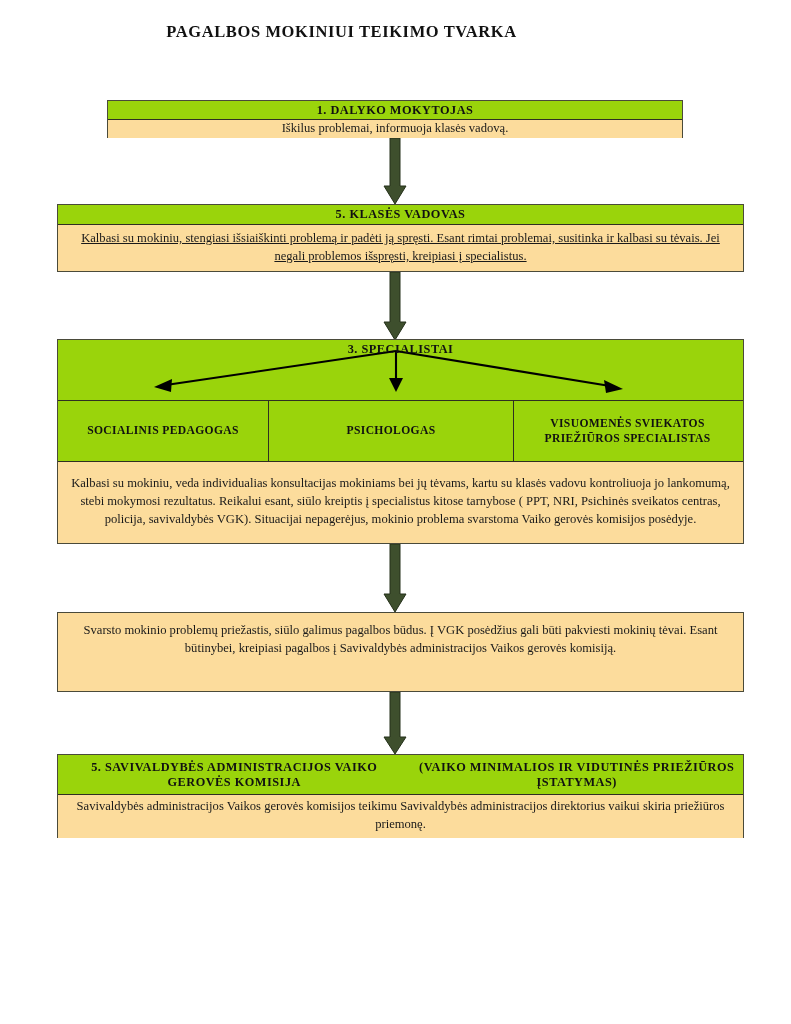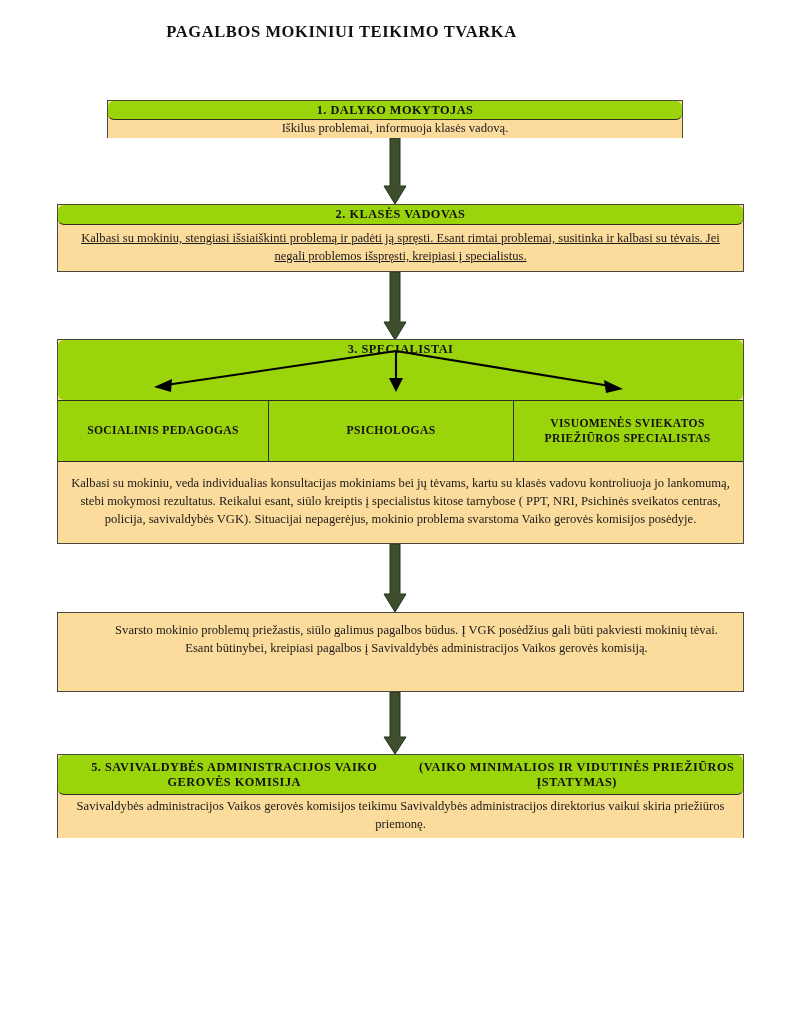--- a/index.html
+++ b/index.html
@@ -48,21 +48,20 @@
     text-align: center;
     font-family: "Liberation Serif", serif;
     font-weight: bold;
     font-size: 12.3px;
     letter-spacing: 0.5px;
     color: #111111;
     display: flex;
     align-items: center;
     justify-content: center;
     line-height: 1.22;
-    border-radius: 6px;
   }
   .fbody {
     box-sizing: border-box;
     background: #fcdc9c;
     text-align: center;
     font-family: "Liberation Serif", serif;
     font-size: 12.6px;
     color: #1a1a1a;
     line-height: 1.42;
     padding: 3px 10px 3px 10px;
@@ -124,21 +123,21 @@
     </div>
   </div>
 
   <div class="connector" style="left:382px; top:138px; height:66px;">
     <svg width="26" height="66" viewBox="0 0 26 66" xmlns="http://www.w3.org/2000/svg">
       <polygon points="8,0 18,0 18,48 24,48 13,66 2,48 8,48" fill="#3e4f2d" stroke="#24301a" stroke-width="1"></polygon>
     </svg>
   </div>
 
   <div class="fbox" style="left:57px; top:204px; width:687px; height:68px;">
-    <div class="fhead" style="height:20px;">2.   KLASĖS VADOVAS</div>
+    <div class="fhead" style="height:20px;">5.   KLASĖS VADOVAS</div>
     <div class="fbody" style="height:45.4px;text-decoration:underline;">
       <span>Kalbasi su mokiniu, stengiasi išsiaiškinti problemą ir padėti ją spręsti. Esant rimtai problemai, susitinka ir kalbasi su tėvais. Jei negali problemos išspręsti, kreipiasi į specialistus.</span>
     </div>
   </div>
 
   <div class="connector" style="left:382px; top:272px; height:68px;">
     <svg width="26" height="68" viewBox="0 0 26 68" xmlns="http://www.w3.org/2000/svg">
       <polygon points="8,0 18,0 18,50 24,50 13,68 2,50 8,50" fill="#3e4f2d" stroke="#24301a" stroke-width="1"></polygon>
     </svg>
   </div>
@@ -183,21 +182,21 @@
     </div>
   </div>
 
   <div class="connector" style="left:382px; top:544px; height:68px;">
     <svg width="26" height="68" viewBox="0 0 26 68" xmlns="http://www.w3.org/2000/svg">
       <polygon points="8,0 18,0 18,50 24,50 13,68 2,50 8,50" fill="#3e4f2d" stroke="#24301a" stroke-width="1"></polygon>
     </svg>
   </div>
 
   <div class="fbox" style="left:57px; top:612px; width:687px; height:80px;">
-    <div class="fbody" style="height:53px;margin-left:32px;">
+    <div class="fbody" style="height:53px;">
       <span>Svarsto mokinio problemų priežastis, siūlo galimus pagalbos būdus. Į VGK posėdžius gali būti pakviesti mokinių tėvai. Esant būtinybei, kreipiasi pagalbos į Savivaldybės administracijos Vaikos gerovės komisiją.</span>
     </div>
   </div>
 
   <div class="connector" style="left:382px; top:692px; height:62px;">
     <svg width="26" height="62" viewBox="0 0 26 62" xmlns="http://www.w3.org/2000/svg">
       <polygon points="8,0 18,0 18,45 24,45 13,62 2,45 8,45" fill="#3e4f2d" stroke="#24301a" stroke-width="1"></polygon>
     </svg>
   </div>
 

